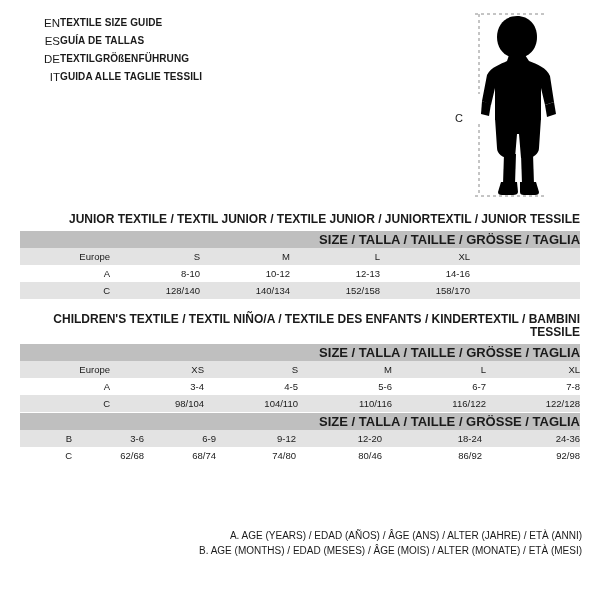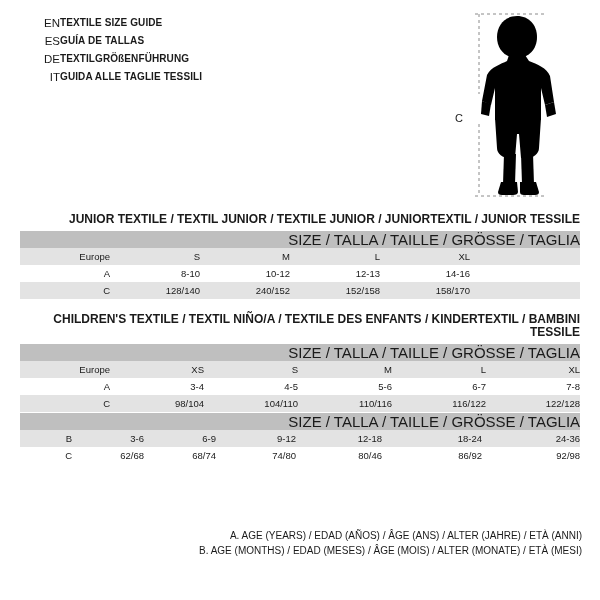--- a/index.html
+++ b/index.html
@@ -87,22 +87,22 @@
   }
   table.size-table td {
     font-size: 9.5px;
     color: #1a1a1a;
     padding: 0;
     height: 17px;
     vertical-align: middle;
   }
   tr.head-row td {
     background: #bfbfbf;
-    font-weight: 400;
-    font-size: 15px;
+    font-weight: 700;
+    font-size: 13px;
     color: #1a1a1a;
   }
   tr.shade td {
     background: #e3e3e3;
   }
   tr.plain td {
     background: #ffffff;
   }
   td.cell {
     padding-left: 6px;
@@ -213,21 +213,21 @@
           <td class="label-cell">A</td>
           <td class="cell">8-10</td>
           <td class="cell">10-12</td>
           <td class="cell">12-13</td>
           <td class="cell">14-16</td>
           <td class="cell"></td>
         </tr>
         <tr class="shade">
           <td class="label-cell">C</td>
           <td class="cell">128/140</td>
-          <td class="cell">240/152</td>
+          <td class="cell">140/134</td>
           <td class="cell">152/158</td>
           <td class="cell">158/170</td>
           <td class="cell"></td>
         </tr>
       </tbody>
     </table>
   </div>
 
   <div class="section" style="top:313px;">
     <div class="section-title">CHILDREN'S TEXTILE / TEXTIL NIÑO/A / TEXTILE DES ENFANTS / KINDERTEXTIL / BAMBINI TESSILE</div>
@@ -285,21 +285,21 @@
       </colgroup>
       <tbody>
         <tr class="head-row">
           <td class="label-cell" colspan="7">SIZE / TALLA / TAILLE / GRÖSSE / TAGLIA</td>
         </tr>
         <tr class="shade">
           <td class="label-cell">B</td>
           <td class="cell">3-6</td>
           <td class="cell">6-9</td>
           <td class="cell">9-12</td>
-          <td class="cell">12-18</td>
+          <td class="cell">12-20</td>
           <td class="cell">18-24</td>
           <td class="cell">24-36</td>
         </tr>
         <tr class="plain">
           <td class="label-cell">C</td>
           <td class="cell">62/68</td>
           <td class="cell">68/74</td>
           <td class="cell">74/80</td>
           <td class="cell">80/46</td>
           <td class="cell">86/92</td>

